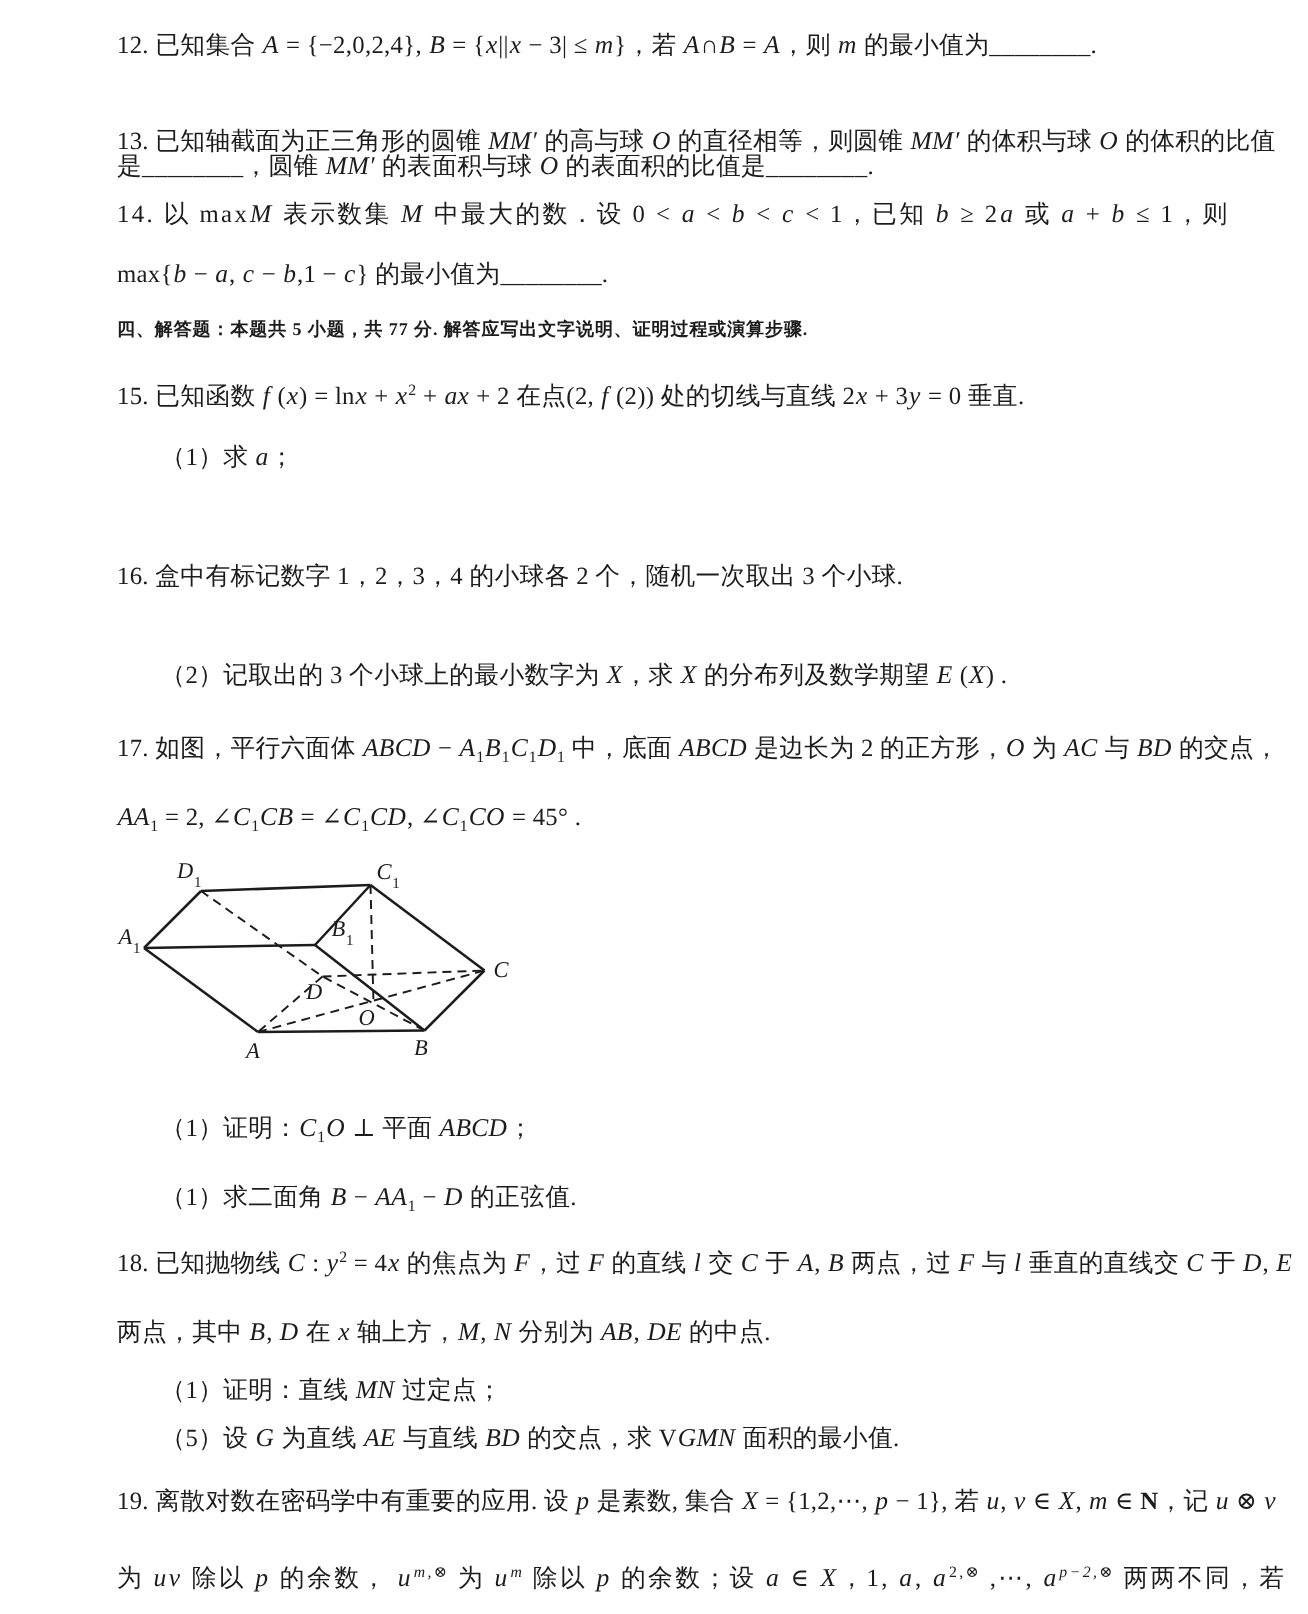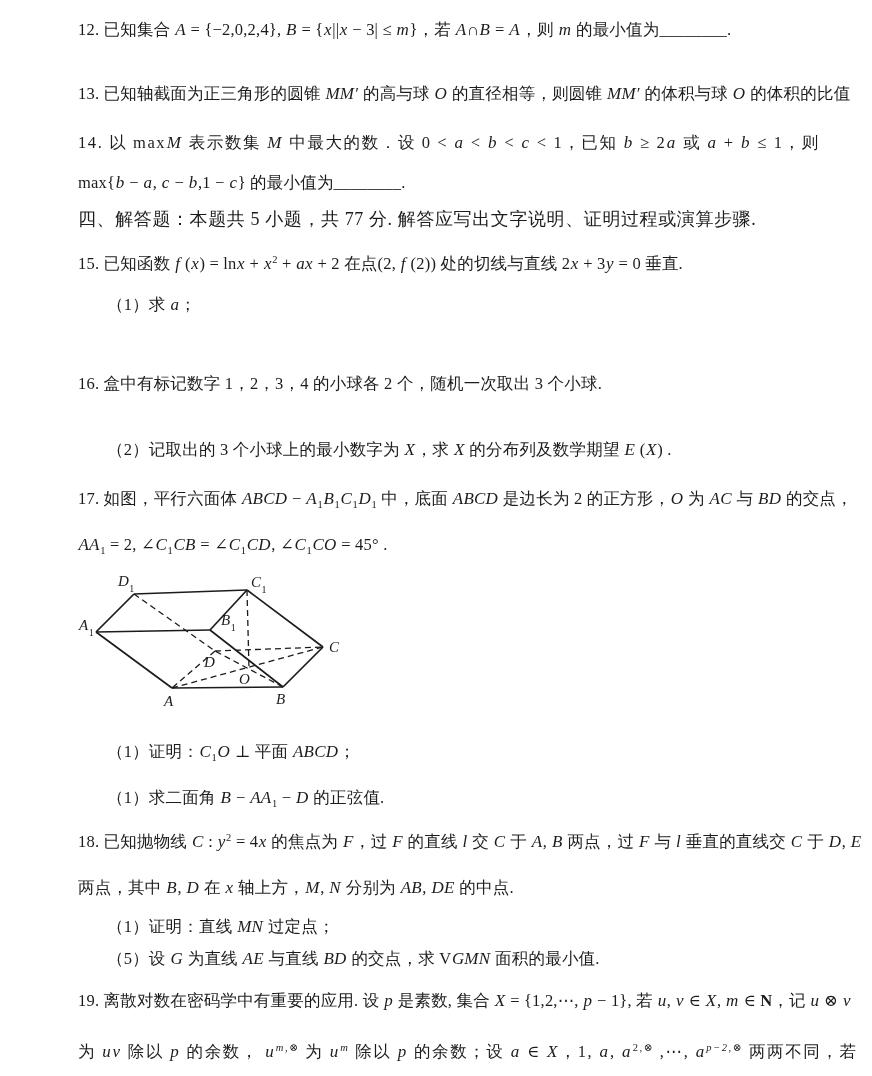--- a/index.html
+++ b/index.html
@@ -14,21 +14,21 @@
   }
   .line{
     position:absolute;
     left:78px;
     white-space:nowrap;
     font-size:16.5px;
     line-height:24px;
     letter-spacing:0.2px;
   }
   .line.indent{left:83px;margin-left:24px;}
-  .line.bold{font-weight:normal;font-size:18px;letter-spacing:0.6px;}
+  .line.bold{font-weight:bold;font-size:12px;letter-spacing:0.6px;}
   .line.sp{letter-spacing:1.6px;}
   .run-r{font-style:normal;}
   .run-i{font-style:italic;font-size:17px;padding:0 0.5px;}
   .run-b{font-weight:bold;}
   .run-sub{font-size:10.5px;position:relative;top:4px;font-style:normal;}
   .run-sup{font-size:10.5px;position:relative;top:-6px;font-style:normal;}
   .run-isup{font-size:10.5px;position:relative;top:-6px;font-style:italic;}
   .figure{
     position:absolute;left:88px;top:572px;width:260px;height:148px;
   }
@@ -40,20 +40,21 @@
   }
   .vlbl sub{font-size:10px;font-style:normal;position:relative;top:2px;left:0.5px;}
 </style>
 </head>
 <body>
 
 <div class="page">
 
   <div class="line" style="top:18px;"><span class="run-r">12. 已知集合 </span><span class="run-i">A</span><span class="run-r"> = {−2,0,2,4}, </span><span class="run-i">B</span><span class="run-r"> = {</span><span class="run-i">x</span><span class="run-r">||</span><span class="run-i">x</span><span class="run-r"> − 3| ≤ </span><span class="run-i">m</span><span class="run-r">}，若 </span><span class="run-i">A</span><span class="run-r">∩</span><span class="run-i">B</span><span class="run-r"> = </span><span class="run-i">A</span><span class="run-r">，则 </span><span class="run-i">m</span><span class="run-r"> 的最小值为________.</span></div>
   <div class="line" style="top:62px;margin-top:20px;"><span class="run-r">13. 已知轴截面为正三角形的圆锥 </span><span class="run-i">MM′</span><span class="run-r"> 的高与球 </span><span class="run-i">O</span><span class="run-r"> 的直径相等，则圆锥 </span><span class="run-i">MM′</span><span class="run-r"> 的体积与球 </span><span class="run-i">O</span><span class="run-r"> 的体积的比值</span></div>
+  <div class="line" style="top:99px;"><span class="run-r">是________，圆锥 </span><span class="run-i">MM′</span><span class="run-r"> 的表面积与球 </span><span class="run-i">O</span><span class="run-r"> 的表面积的比值是________.</span></div>
   <div class="line sp" style="top:131px;"><span class="run-r">14. 以 max</span><span class="run-i">M</span><span class="run-r"> 表示数集 </span><span class="run-i">M</span><span class="run-r"> 中最大的数．设 0 &lt; </span><span class="run-i">a</span><span class="run-r"> &lt; </span><span class="run-i">b</span><span class="run-r"> &lt; </span><span class="run-i">c</span><span class="run-r"> &lt; 1，已知 </span><span class="run-i">b</span><span class="run-r"> ≥ 2</span><span class="run-i">a</span><span class="run-r"> 或 </span><span class="run-i">a</span><span class="run-r"> + </span><span class="run-i">b</span><span class="run-r"> ≤ 1，则</span></div>
   <div class="line" style="top:171px;"><span class="run-r">max{</span><span class="run-i">b</span><span class="run-r"> − </span><span class="run-i">a</span><span class="run-r">, </span><span class="run-i">c</span><span class="run-r"> − </span><span class="run-i">b</span><span class="run-r">,1 − </span><span class="run-i">c</span><span class="run-r">} 的最小值为________.</span></div>
   <div class="line bold" style="top:207px;"><span class="run-r">四、解答题：本题共 5 小题，共 77 分. 解答应写出文字说明、证明过程或演算步骤.</span></div>
   <div class="line" style="top:252px;"><span class="run-r">15. 已知函数 </span><span class="run-i">f</span><span class="run-r"> (</span><span class="run-i">x</span><span class="run-r">) = ln</span><span class="run-i">x</span><span class="run-r"> + </span><span class="run-i">x</span><span class="run-sup">2</span><span class="run-r"> + </span><span class="run-i">ax</span><span class="run-r"> + 2 在点</span><span class="run-r">(2, </span><span class="run-i">f</span><span class="run-r"> (2))</span><span class="run-r"> 处的切线与直线 2</span><span class="run-i">x</span><span class="run-r"> + 3</span><span class="run-i">y</span><span class="run-r"> = 0 垂直.</span></div>
   <div class="line indent" style="top:293px;"><span class="run-r">（1）求 </span><span class="run-i">a</span><span class="run-r">；</span></div>
   <div class="line" style="top:372px;"><span class="run-r">16. 盒中有标记数字 1，2，3，4 的小球各 2 个，随机一次取出 3 个小球.</span></div>
   <div class="line indent" style="top:438px;"><span class="run-r">（2）记取出的 3 个小球上的最小数字为 </span><span class="run-i">X</span><span class="run-r">，求 </span><span class="run-i">X</span><span class="run-r"> 的分布列及数学期望 </span><span class="run-i">E</span><span class="run-r"> (</span><span class="run-i">X</span><span class="run-r">) .</span></div>
   <div class="line" style="top:487px;"><span class="run-r">17. 如图，平行六面体 </span><span class="run-i">ABCD</span><span class="run-r"> − </span><span class="run-i">A</span><span class="run-sub">1</span><span class="run-i">B</span><span class="run-sub">1</span><span class="run-i">C</span><span class="run-sub">1</span><span class="run-i">D</span><span class="run-sub">1</span><span class="run-r"> 中，底面 </span><span class="run-i">ABCD</span><span class="run-r"> 是边长为 2 的正方形，</span><span class="run-i">O</span><span class="run-r"> 为 </span><span class="run-i">AC</span><span class="run-r"> 与 </span><span class="run-i">BD</span><span class="run-r"> 的交点，</span></div>
   <div class="line" style="top:533px;"><span class="run-i">AA</span><span class="run-sub">1</span><span class="run-r"> = 2, ∠</span><span class="run-i">C</span><span class="run-sub">1</span><span class="run-i">CB</span><span class="run-r"> = ∠</span><span class="run-i">C</span><span class="run-sub">1</span><span class="run-i">CD</span><span class="run-r">, ∠</span><span class="run-i">C</span><span class="run-sub">1</span><span class="run-i">CO</span><span class="run-r"> = 45° .</span></div>
   <div class="line indent" style="top:740px;"><span class="run-r">（1）证明：</span><span class="run-i">C</span><span class="run-sub">1</span><span class="run-i">O</span><span class="run-r"> ⊥ 平面 </span><span class="run-i">ABCD</span><span class="run-r">；</span></div>

